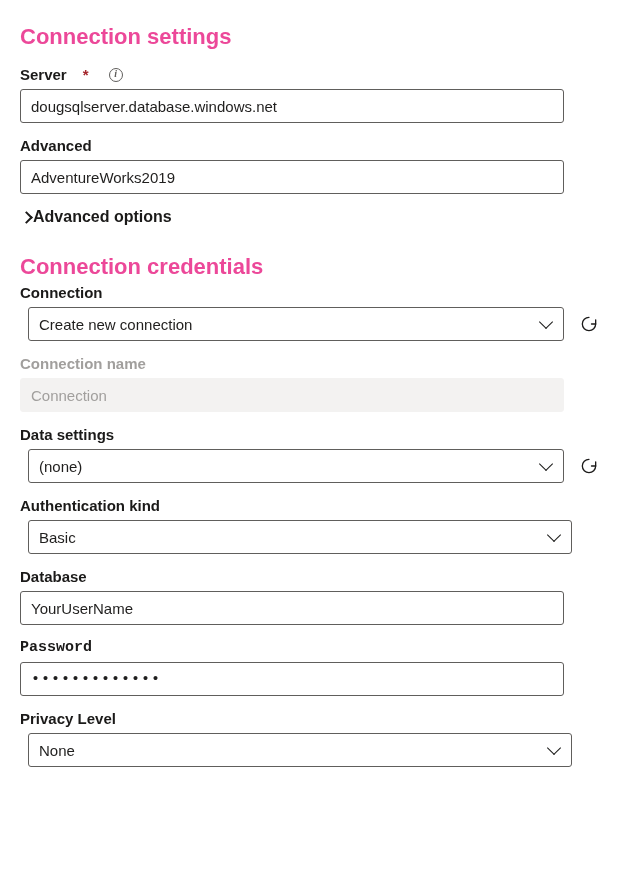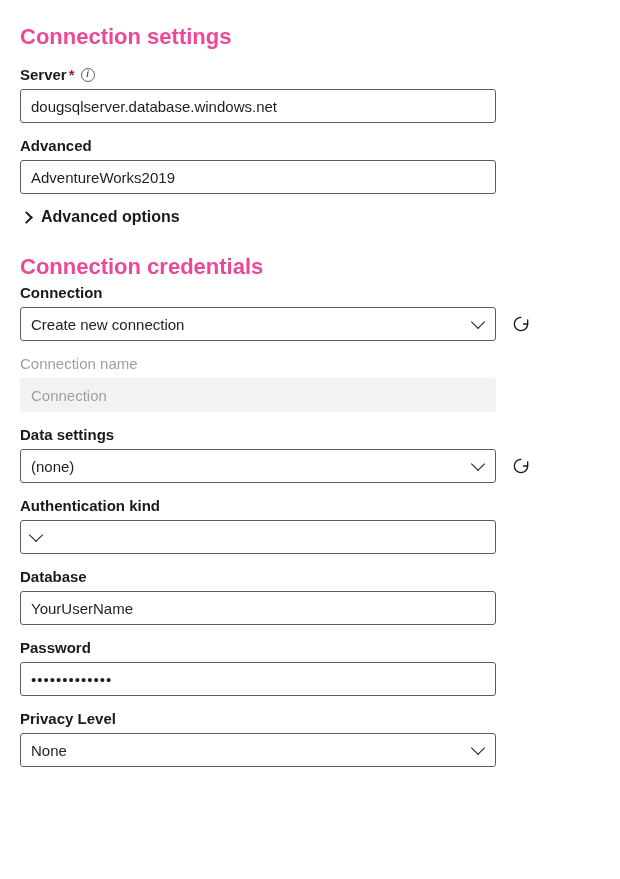--- a/index.html
+++ b/index.html
@@ -24,26 +24,26 @@
   h2.section-title.cc {
     margin-top: 28px;
     margin-bottom: 4px;
   }
   .field-label {
     font-size: 15px;
     font-weight: 600;
     margin: 0 0 6px 0;
     display: flex;
     align-items: center;
-    gap: 0;
+    gap: 14px;
     color: #1b1a19;
   }
   .field-label.disabled {
     color: #a19f9d;
-    font-weight: 400;
+    font-weight: 700;
   }
   .required {
     color: #a4262c;
     margin-left: 2px;
     font-weight: 600;
   }
   .info-icon {
     width: 14px;
     height: 14px;
     border: 1px solid #605e5c;
@@ -62,54 +62,54 @@
   .field-row {
     display: flex;
     align-items: center;
     gap: 14px;
     margin-bottom: 14px;
   }
   .field-block {
     margin-bottom: 14px;
   }
   input.text-input, .select-box, .disabled-input {
-    width: 476px;
+    width: 544px;
     height: 34px;
     border: 1px solid #605e5c;
     border-radius: 3px;
     padding: 16px 10px;
     font-size: 15px;
     font-family: inherit;
     color: #201f1e;
     background: #fff;
     outline: none;
   }
   .select-box {
     display: flex;
     align-items: center;
     justify-content: space-between;
     cursor: pointer;
     user-select: none;
+    margin-left: 8px;
   }
   .select-text {
     flex: 1;
     text-align: left;
   }
   .disabled-input {
     background: #f3f2f1;
     border-color: #f3f2f1;
     color: #a19f9d;
     display: flex;
     align-items: center;
     cursor: default;
   }
   .expander {
     display: flex;
     align-items: center;
-    gap: 8px;
     font-size: 16px;
     font-weight: 600;
     margin-top: 14px;
     cursor: pointer;
     user-select: none;
     color: #1b1a19;
   }
   .chevron-right {
     display: inline-block;
     width: 9px;
@@ -221,32 +221,33 @@
         </svg>
       </div>
     </div>
   </div>
 
   <div class="field-block">
     <div class="field-label">
       <span>Authentication kind</span>
     </div>
     <div class="select-box" tabindex="0">
+      <span class="select-text">Basic</span>
       <span class="chevron-down"></span>
     </div>
   </div>
 
   <div class="field-block">
     <div class="field-label">
       <span>Database</span>
     </div>
     <input class="text-input" type="text" value="YourUserName" style="">
   </div>
 
-  <div class="field-block" style="">
+  <div class="field-block" style="font-family:Liberation Mono, monospace;">
     <div class="field-label">
       <span>Password</span>
     </div>
     <input class="text-input pw-dots" type="text" value="•••••••••••••" style="">
   </div>
 
   <div class="field-block" style="margin-bottom:0;">
     <div class="field-label">
       <span>Privacy Level</span>
     </div>

